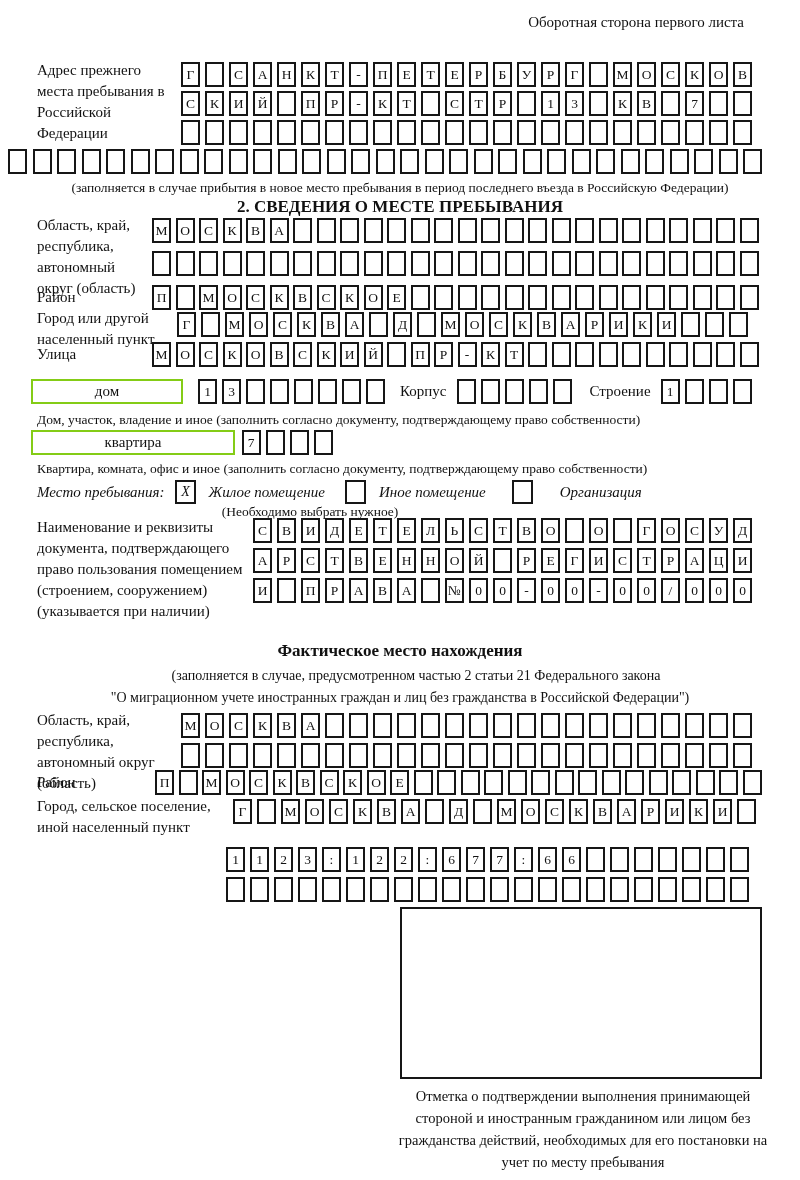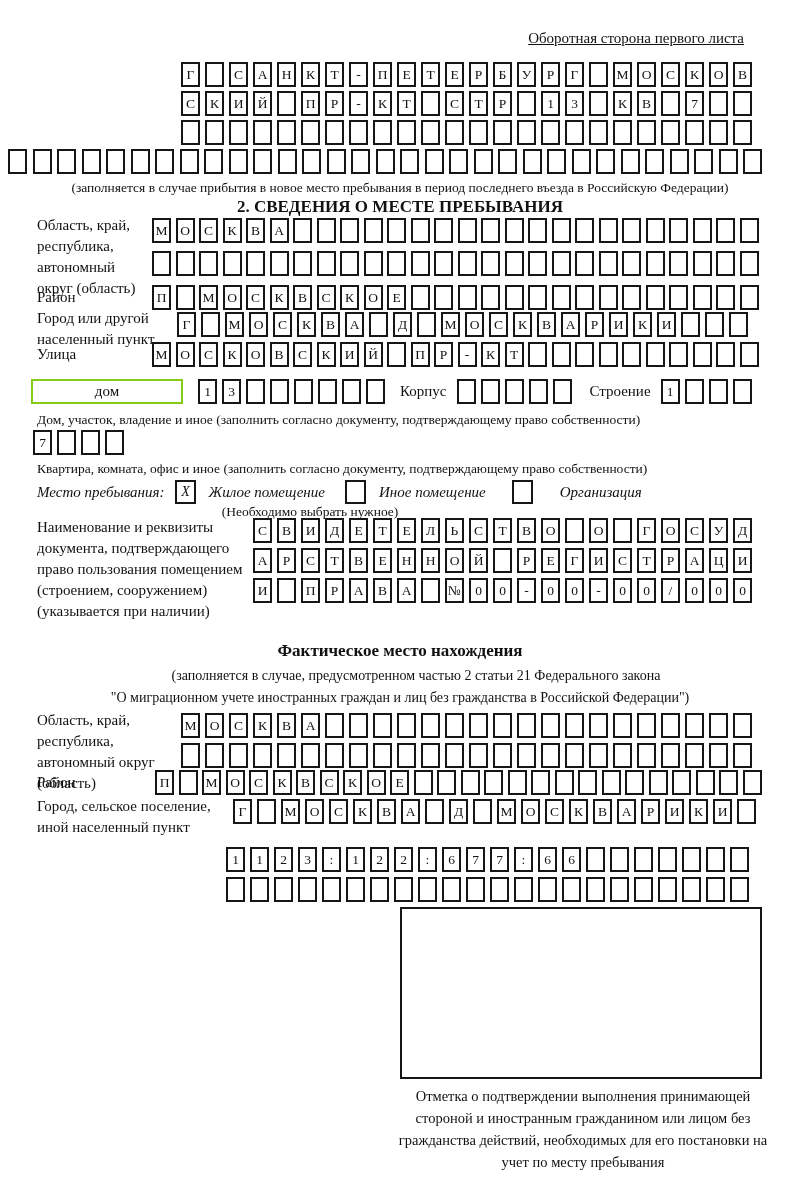--- a/index.html
+++ b/index.html
@@ -47,22 +47,23 @@
     position:absolute;
     border:2px solid #161616;
     background:#fff;
   }
 </style>
 </head>
 <body>
 
 <div class="page">
 
-  <div class="abs flabel" style="top:28px;right:56px;text-decoration:underline;">Оборотная сторона первого листа</div>
-
+  <div class="abs flabel" style="top:12px;right:56px;">Оборотная сторона первого листа</div>
+
+  <div class="abs flabel" style="left:37px;top:60px;width:130px;">Адрес прежнего места пребывания в Российской Федерации</div>
   <div class="row g5" style="left:181px;top:62px;">
       <span class="cell">Г</span>
       <span class="cell"></span>
       <span class="cell">С</span>
       <span class="cell">А</span>
       <span class="cell">Н</span>
       <span class="cell">К</span>
       <span class="cell">Т</span>
       <span class="cell">-</span>
       <span class="cell">П</span>
@@ -341,20 +342,21 @@
     <div class="row g5" style="position:static;margin-left:5px;">
         <span class="cell">1</span>
         <span class="cell"></span>
         <span class="cell"></span>
         <span class="cell"></span>
       </div>
   </div>
   <div class="abs note" style="left:37px;top:411px;">Дом, участок, владение и иное (заполнить согласно документу, подтверждающему право собственности)</div>
 
   <div class="row" style="left:31px;top:430px;">
+    <div class="lrect" style="width:200px;">квартира</div>
     <div class="row g5" style="position:static;margin-left:2px;">
         <span class="cell">7</span>
         <span class="cell"></span>
         <span class="cell"></span>
         <span class="cell"></span>
       </div>
   </div>
   <div class="abs note" style="left:37px;top:460px;">Квартира, комната, офис и иное (заполнить согласно документу, подтверждающему право собственности)</div>
 
   <div class="row" style="left:37px;top:480px;font-style:italic;">

